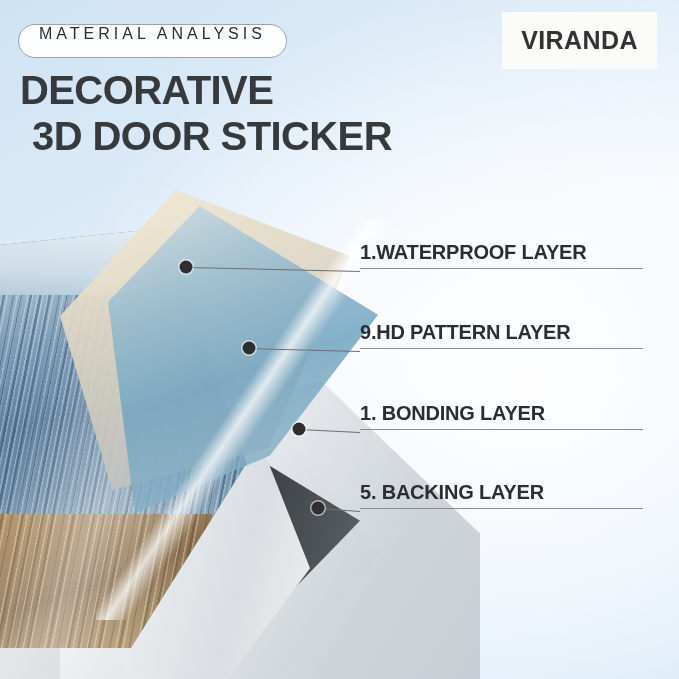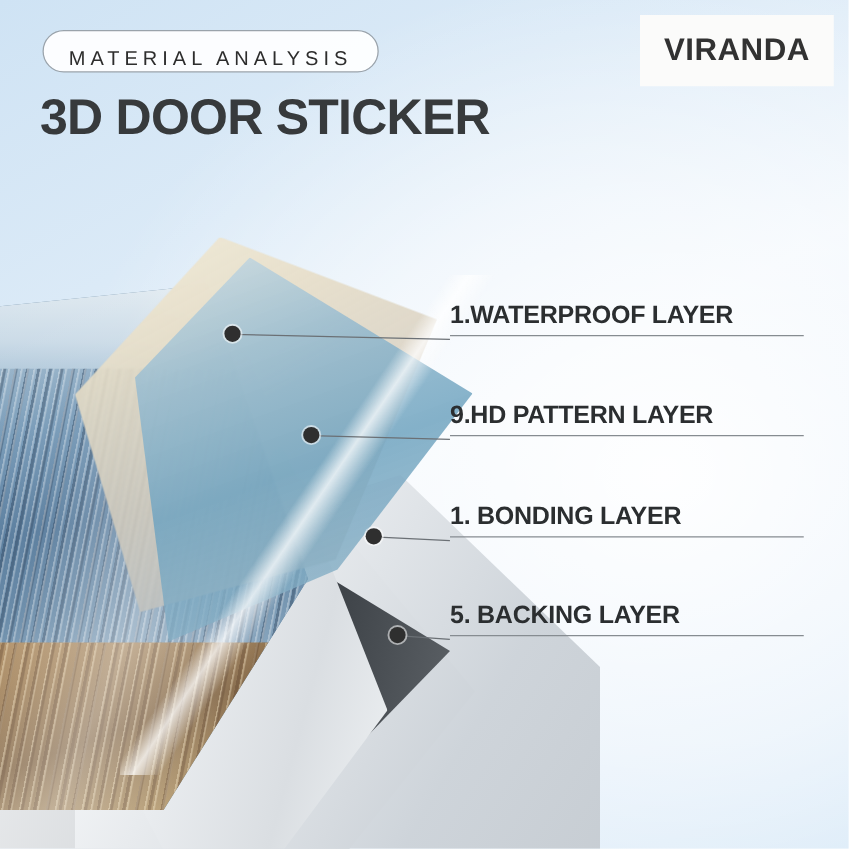--- a/index.html
+++ b/index.html
@@ -15,26 +15,26 @@
     font-family: "Liberation Sans", sans-serif;
     
     background:
       radial-gradient(ellipse 620px 520px at 78% 56%, rgba(255,255,255,0.96) 0%, rgba(255,255,255,0.55) 42%, rgba(255,255,255,0) 78%),
       linear-gradient(152deg, #cfe3f4 0%, #dbeaf7 26%, #eef5fc 52%, #e2eefa 76%, #d6e8f7 100%);
   }
 
   
   .badge {
     position: absolute;
-    left: 34px;
+    left: 18px;
     top: 24px;
     height: 34px;
     padding: 0 20px;
     display: flex;
-    align-items: flex-end;
+    align-items: flex-start;
     border: 1.4px solid #9aa3ab;
     border-radius: 19px;
     background: rgba(255,255,255,0.92);
     box-sizing: border-box;
   }
   .badge span {
     font-size: 16px;
     letter-spacing: 4.0px;
     color: #2d2d2d;
     font-weight: 400;
@@ -52,21 +52,21 @@
     font-weight: 700;
     color: #373a3c;
     letter-spacing: -0.6px;
     white-space: nowrap;
     display: block;
   }
   .title-line.l2 { margin-top: 4px; margin-left: 12px; }
 
   .logo-box {
     position: absolute;
-    right: 12px;
+    right: 22px;
     top: 12px;
     width: 155px;
     height: 57px;
     background: #fbfbfa;
     display: flex;
     align-items: center;
     justify-content: center;
   }
   .logo-box span {
     font-size: 25px;
@@ -270,20 +270,21 @@
 </head>
 <body>
 
 <div id="canvas">
 
   <div class="badge">
     <span>MATERIAL ANALYSIS</span>
   </div>
 
   <div class="title-block">
+    <span class="title-line l1">DECORATIVE</span>
     <span class="title-line l2">3D DOOR STICKER</span>
   </div>
 
   <div class="logo-box">
     <span>VIRANDA</span>
   </div>
 
   <div class="art">
     <div class="peel-shadow"></div>
     <div class="backing"></div>

